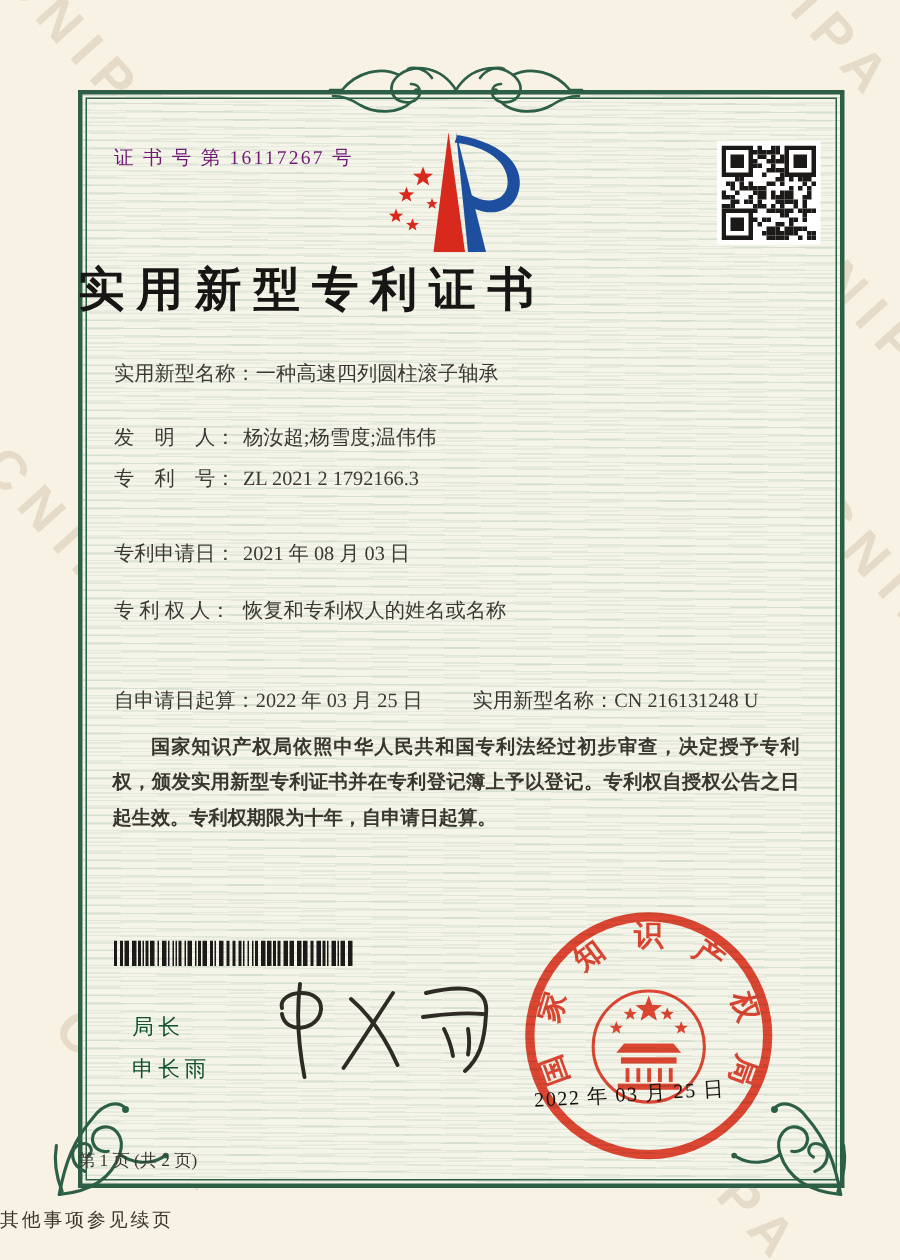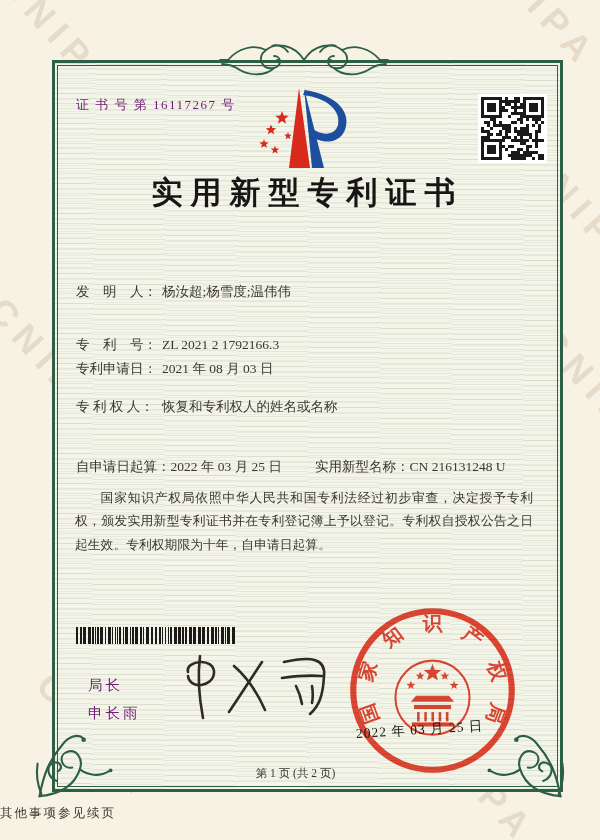--- a/index.html
+++ b/index.html
@@ -25,39 +25,39 @@
   }
   .frame::after{
     content:"";position:absolute;inset:2px;border:1px solid #2d5f47;
   }
   .orn{position:absolute;pointer-events:none;}
   .sheet{position:absolute;inset:0;}
   .certno{position:absolute;left:76px;top:96px;font-size:13px;letter-spacing:1.5px;color:#701a75;}
   .logo{position:absolute;left:252px;top:86px;}
   .qr{position:absolute;left:478px;top:94px;background:#ffffff;padding:3px;}
   .title{
-    position:absolute;left:52px;top:172px;width:511px;text-align:center;
+    position:absolute;left:52px;top:172px;width:511px;text-align:left;
     font-size:31px;font-weight:bold;letter-spacing:8px;color:#181614;
   }
   .row{position:absolute;left:76px;font-size:13.5px;white-space:nowrap;color:#3b3834;}
   .row .lbl{display:inline-block;min-width:86px;}
   .paras{
     position:absolute;left:75px;top:487px;width:458px;
     font-size:12.8px;line-height:1.82;text-align:justify;color:#3a372f;
   }
-  .paras p{margin:0;text-indent:2em;}
+  .paras p{margin:0;text-indent:2em;font-weight:bold;}
   .barcode{position:absolute;left:76px;top:627px;}
-  .officer{position:absolute;left:88px;top:671px;font-size:14.5px;letter-spacing:3px;line-height:1.95;color:#701a75;}
+  .officer{position:absolute;left:88px;top:671px;font-size:14.5px;letter-spacing:3px;line-height:1.95;color:#14532d;}
   .sig{position:absolute;left:172px;top:648px;}
   .seal{position:absolute;left:345px;top:603px;opacity:0.9;mix-blend-mode:multiply;}
   .sealdate{
     position:absolute;left:356px;top:721px;font-size:13.5px;letter-spacing:1px;
     color:#14120f;transform:rotate(-3.5deg);white-space:nowrap;
   }
-  .pageno{position:absolute;left:40px;top:766px;width:511px;text-align:center;font-size:11.5px;color:#3b3834;}
+  .pageno{position:absolute;left:52px;top:766px;width:511px;font-size:11.5px;color:#3b3834;}
   .footnote{position:absolute;left:0;top:805px;width:600px;text-align:left;font-size:12.5px;letter-spacing:2px;color:#3a362c;}
 </style>
 </head>
 <body>
 
 <div class="wm" style="left:-18px;top:14px;">CNIPA</div>
 <div class="wm" style="left:462px;top:-16px;">CNIPA</div>
 <div class="wm" style="left:505px;top:190px;">CNIPA</div>
 <div class="wm" style="left:235px;top:215px;">CNIPA</div>
 <div class="wm" style="left:-30px;top:340px;">CNIPA</div>
@@ -275,22 +275,23 @@
       <rect x="42" y="0" width="21" height="21" fill="#1c1a18"></rect>
       <rect x="45" y="3" width="15" height="15" fill="#fff"></rect>
       <rect x="48" y="6" width="9" height="9" fill="#1c1a18"></rect>
       <rect x="0" y="42" width="21" height="21" fill="#1c1a18"></rect>
       <rect x="3" y="45" width="15" height="15" fill="#fff"></rect>
       <rect x="6" y="48" width="9" height="9" fill="#1c1a18"></rect>
     </svg>
 
   <div class="title">实用新型专利证书</div>
 
+  <div class="row" style="top:240px"><span class="lbl">实用新型名称：</span><span class="val">一种高速四列圆柱滚子轴承</span></div>
   <div class="row" style="top:283px"><span class="lbl">发　明　人：</span><span class="val">杨汝超;杨雪度;温伟伟</span></div>
-  <div class="row" style="top:336px"><span class="lbl">专　利　号：</span><span class="val">ZL 2021 2 1792166.3</span></div>
+  <div class="row" style="top:310px"><span class="lbl">专　利　号：</span><span class="val">ZL 2021 2 1792166.3</span></div>
   <div class="row" style="top:360px"><span class="lbl">专利申请日：</span><span class="val">2021 年 08 月 03 日</span></div>
   <div class="row" style="top:398px"><span class="lbl">专 利 权 人：</span><span class="val">恢复和专利权人的姓名或名称</span></div>
   <div class="row" style="top:458px"><span class="lbl">自申请日起算：</span><span class="val">2022 年 03 月 25 日</span></div>
   <div class="row" style="top:458px;left:315px"><span class="lbl">实用新型名称：</span><span class="val">CN 216131248 U</span></div>
 
   <div class="paras">
     <p>国家知识产权局依照中华人民共和国专利法经过初步审查，决定授予专利权，颁发实用新型专利证书并在专利登记簿上予以登记。专利权自授权公告之日起生效。专利权期限为十年，自申请日起算。</p>
   </div>
 
   <svg class="barcode" id="barcode" width="162" height="17" viewBox="0 0 162 17">

